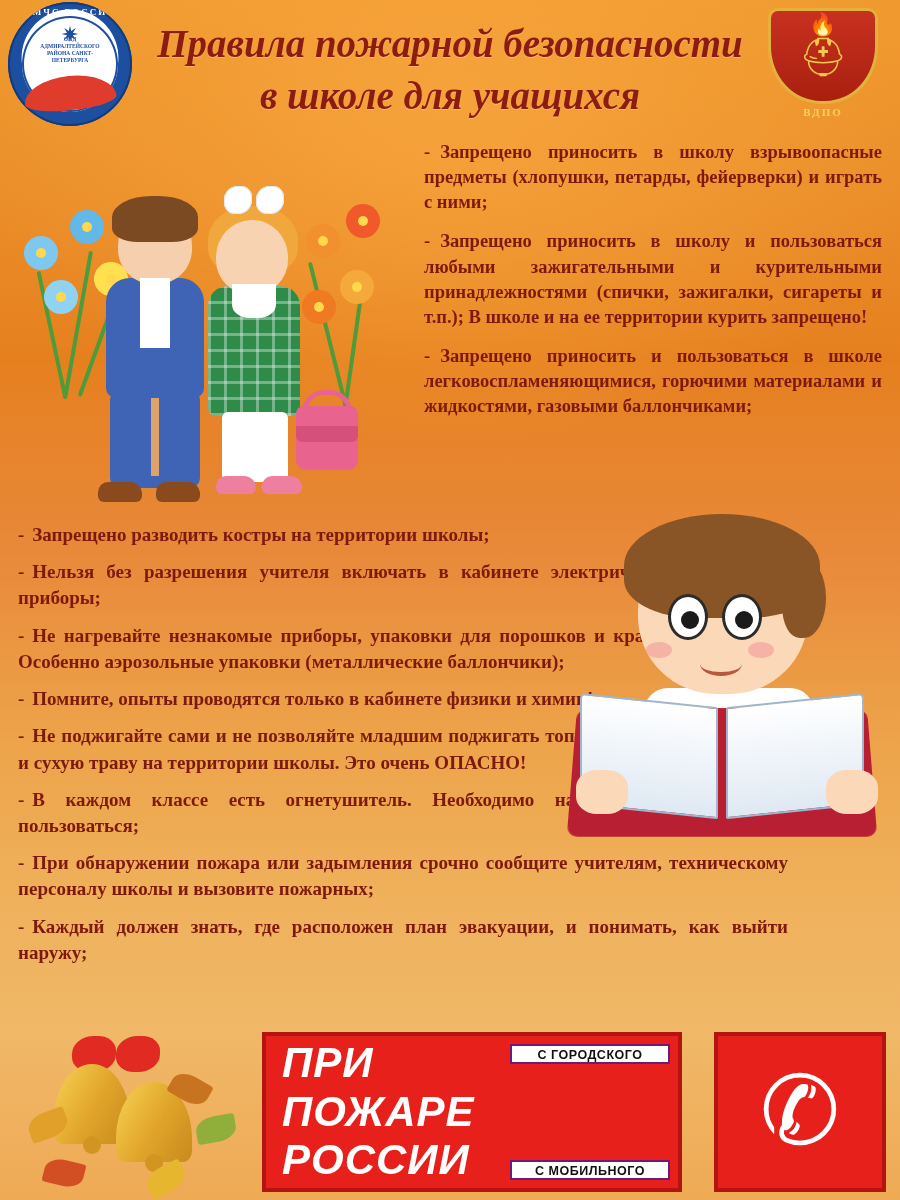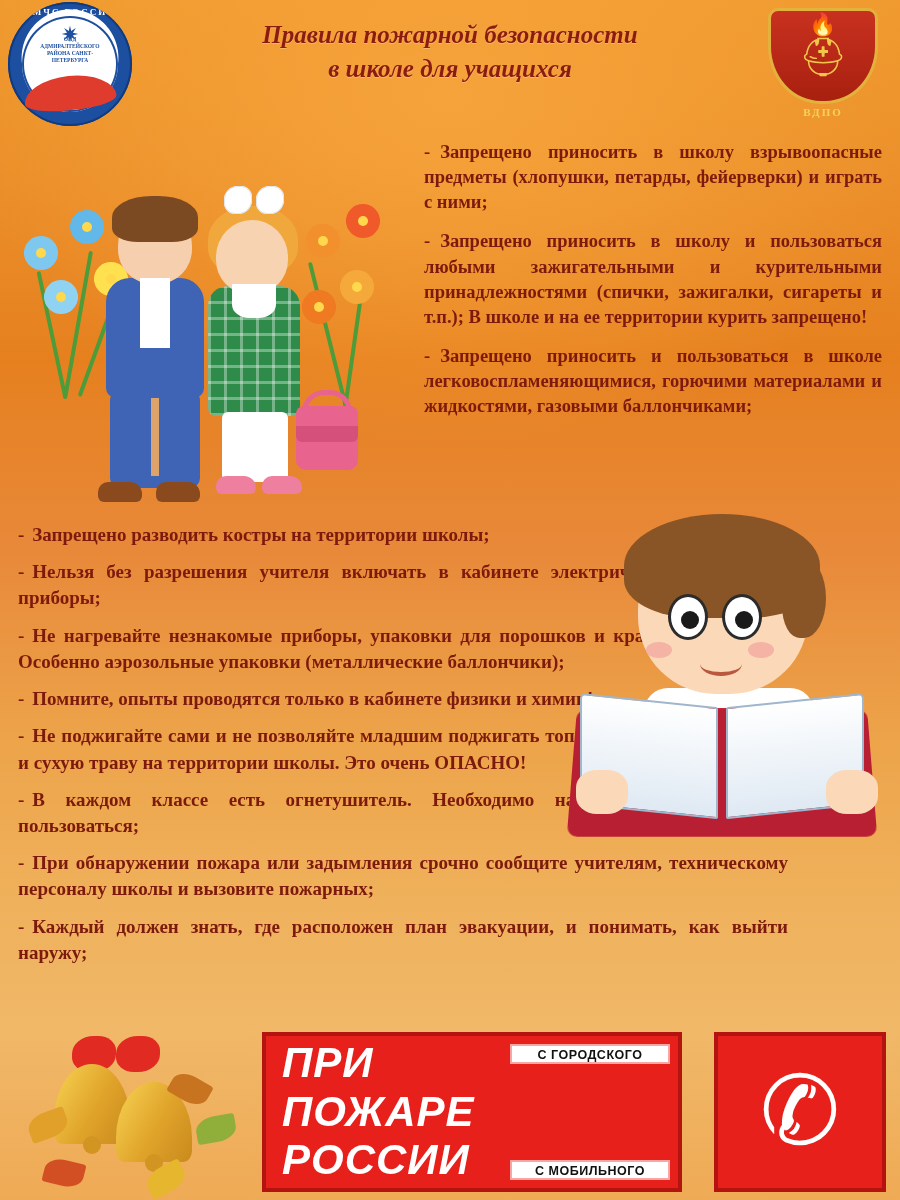--- a/index.html
+++ b/index.html
@@ -30,21 +30,21 @@
   }
   .title-block {
     position: absolute;
     left: 130px;
     top: 18px;
     width: 640px;
     text-align: center;
     color: #8c1b10;
     font-style: italic;
     font-weight: bold;
-    font-size: 25px;
+    font-size: 39px;
     line-height: 1.34;
     text-shadow: 0 1px 0 rgba(255,255,255,0.25);
   }
   .title-line { display: block; white-space: nowrap; }
 
   
   .emblem-mchs {
     position: absolute;
     left: 8px; top: 2px;
     width: 124px; height: 124px;
@@ -512,21 +512,21 @@
   .banner .nums {
     flex: 0 0 160px;
     display: flex;
     flex-direction: column;
     justify-content: space-between;
     padding: 8px 8px 8px 0;
   }
   .num-box {
     background: #ffffff;
     color: #111111;
-    border: 2px solid #fca5a5;
+    border: 2px solid #701a75;
     text-align: center;
     font-family: "Liberation Sans", sans-serif;
     padding: 2px 0 0;
   }
   .num-box .cap {
     font-size: 12.5px;
     font-weight: bold;
     letter-spacing: 0.5px;
   }
   .num-box .val {

